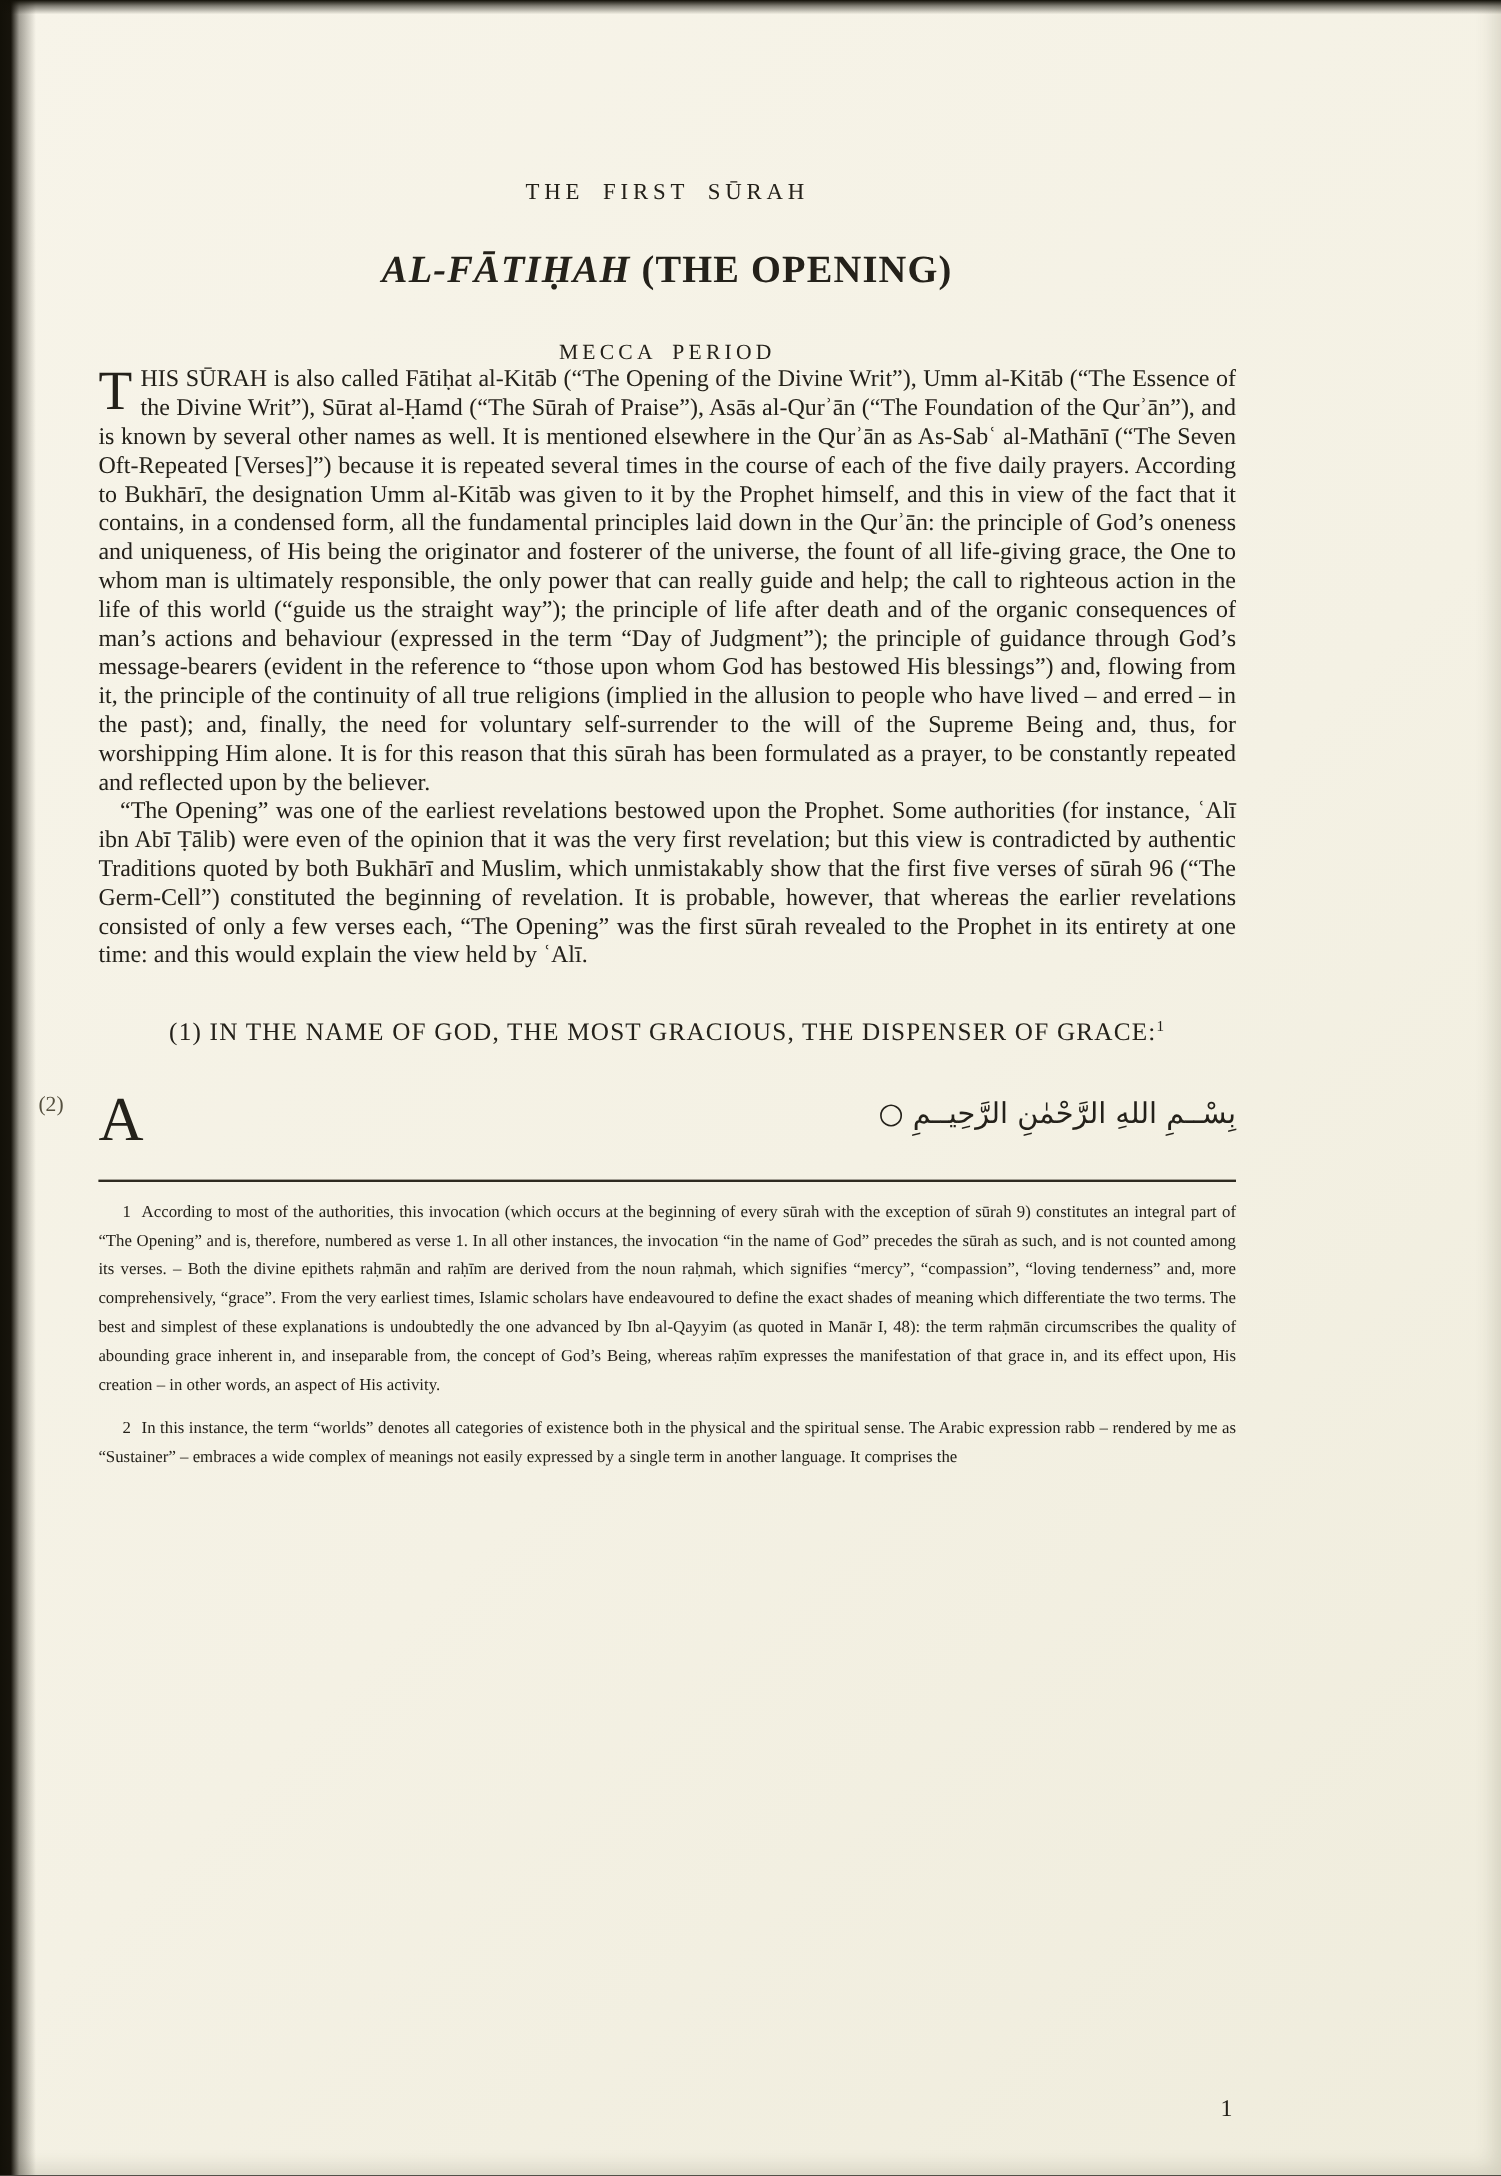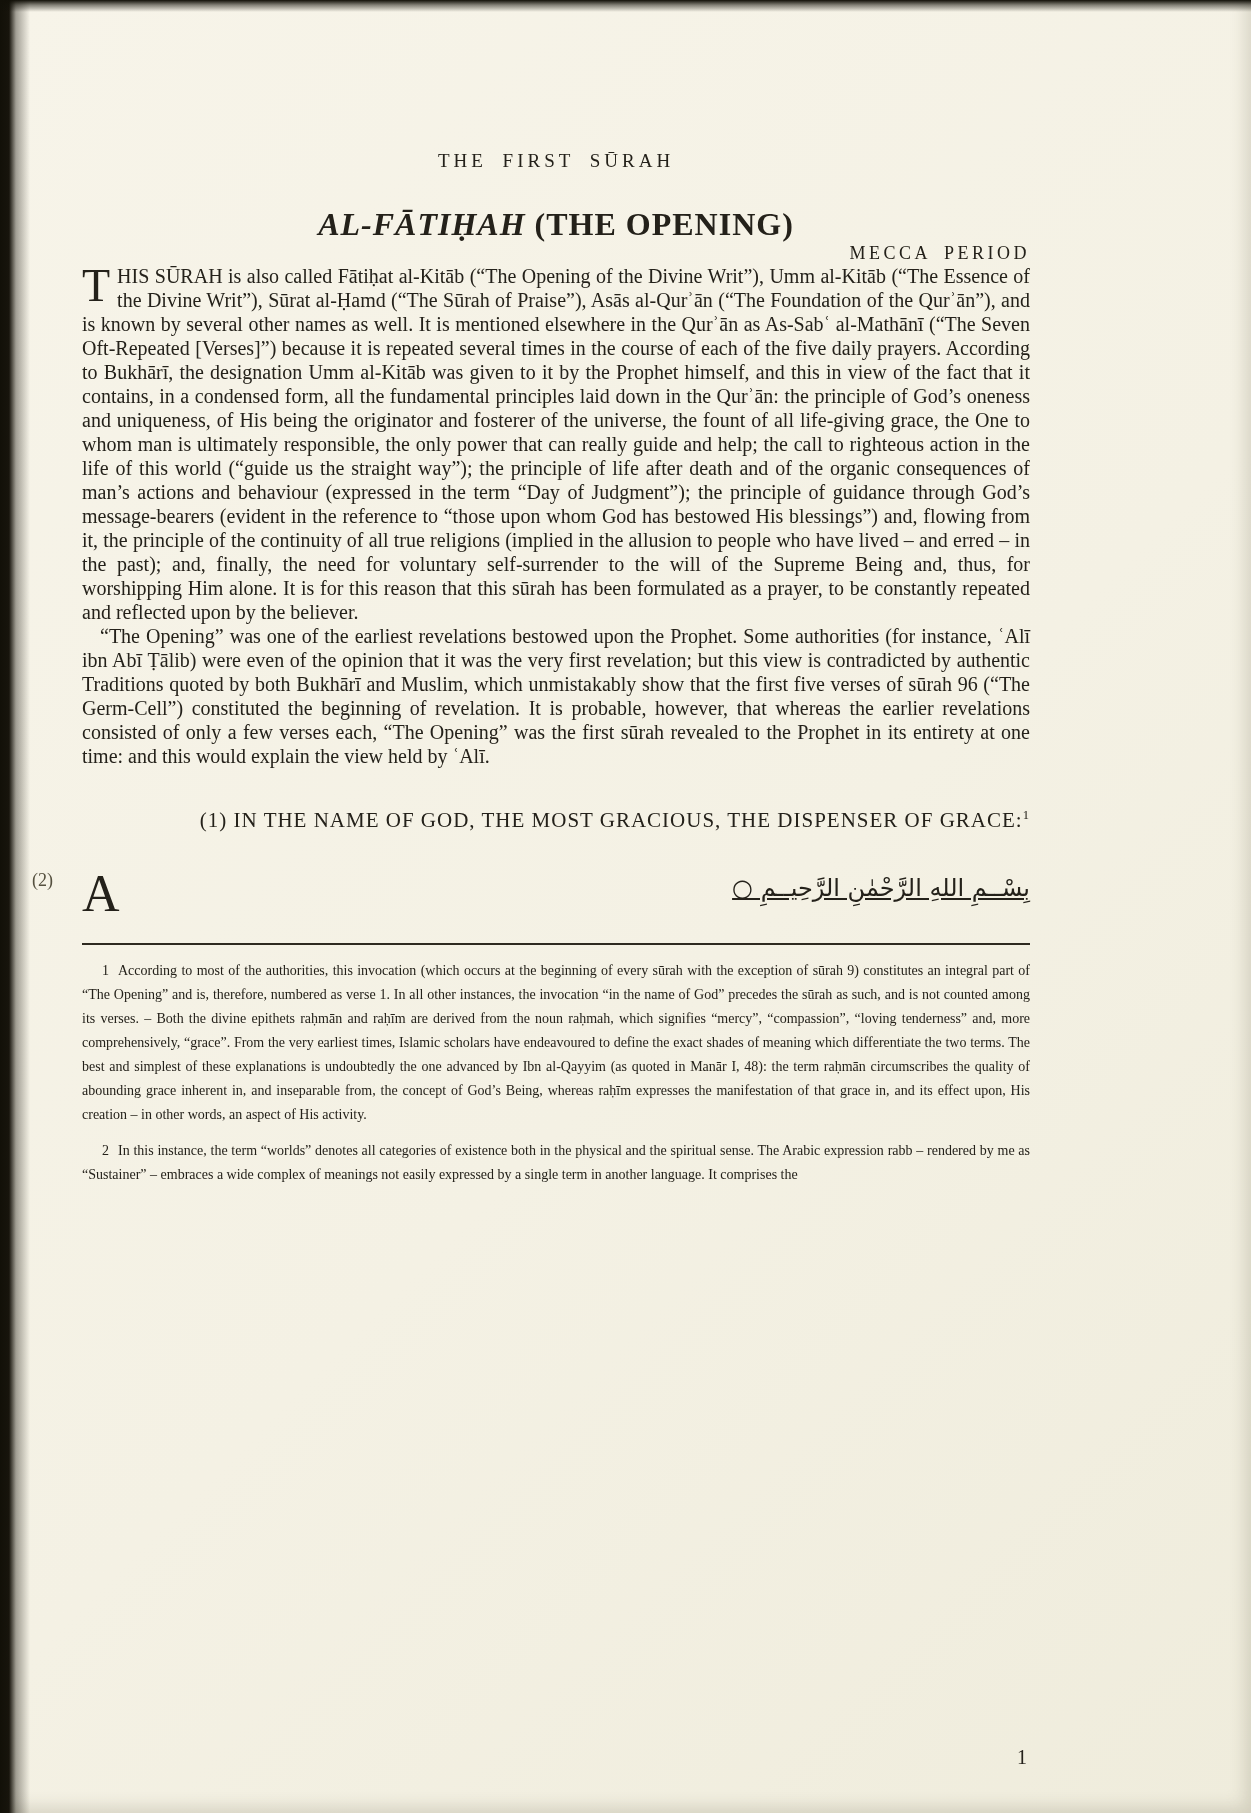--- a/index.html
+++ b/index.html
@@ -19,35 +19,35 @@
   .edge-top {
     position:absolute; left:0; top:0; right:0; height:12px; z-index:3;
     background:linear-gradient(180deg,#121008 0px,rgba(18,16,8,.5) 5px,rgba(18,16,8,0) 12px);
   }
   .content { position:absolute; left:82px; top:150px; width:948px; }
 
   .kicker { text-align:center; font-size:19px; letter-spacing:4px; word-spacing:7px; }
   .title  { text-align:center; margin-top:34px; font-size:32px; font-weight:bold; letter-spacing:1px; }
   .t-italic { font-style:italic; }
   .t-roman  { font-style:normal; }
-  .period { text-align:right; font-size:18px; letter-spacing:3.5px; word-spacing:6px; }
+  .period { text-align:center; margin-top:40px; font-size:18px; letter-spacing:3.5px; word-spacing:6px; }
 
   p.body { margin:0; font-size:20px; line-height:24px; text-align:justify; }
   .para1 { margin-top:46px; }
   .para2 { text-indent:18px; }
   .dropcap { float:left; font-size:46px; line-height:39px; padding:2px 7px 0 0; }
 
-  .bismillah-heading { margin-top:40px; text-align:right; font-size:21px; letter-spacing:1px; white-space:nowrap; }
+  .bismillah-heading { margin-top:40px; text-align:center; font-size:21px; letter-spacing:1px; white-space:nowrap; }
 
   .verse-row { position:relative; display:flex; margin-top:34px; align-items:flex-start; }
   .verse-marker { position:absolute; left:-50px; top:3px; font-size:18px; color:#55503f; }
   .verse-en { width:462px; font-size:19.5px; line-height:29px; text-align:justify; }
   .verse-en .dropcap { font-size:52px; line-height:47px; padding:3px 8px 0 0; }
   .verse-ar { flex:1; direction:rtl; text-align:right;
-              font-family:"DejaVu Sans",sans-serif; font-size:24px; line-height:43px;text-decoration:underline; }
+              font-family:"DejaVu Sans",sans-serif; font-size:24px; line-height:43px; }
 
   .footnote-rule { margin-top:26px; border-top:2px solid #2e2a20; }
   .footnotes { margin-top:14px; }
   p.footnote { margin:12px 0 9px 0; font-size:14px; line-height:24px; text-align:justify; text-indent:20px; }
   .fn-num { padding-right:9px; }
 
   sup { font-size:.6em; line-height:0; vertical-align:super; }
   .it { }
 
   .page-num { position:absolute; right:224px; bottom:44px; font-size:20px; }

